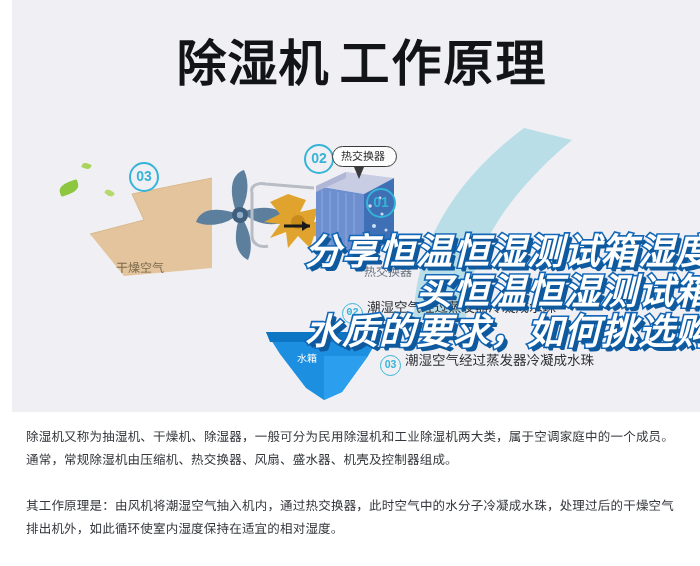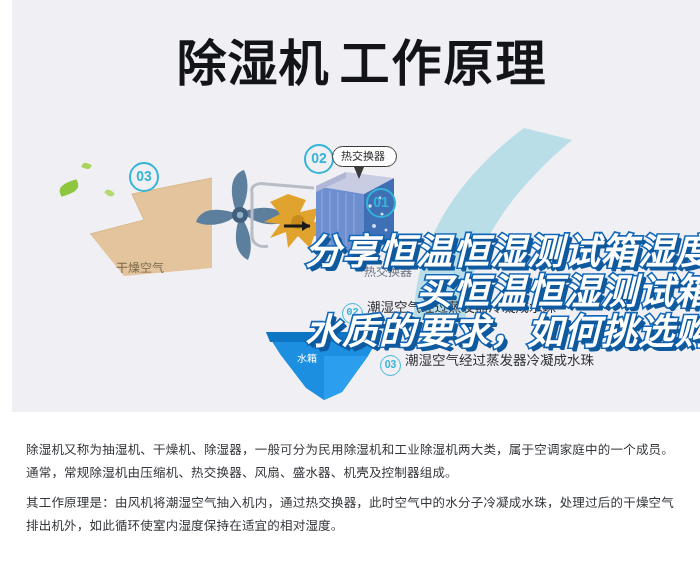--- a/index.html
+++ b/index.html
@@ -192,33 +192,33 @@
   }
 
   
   .body-copy {
     position: absolute;
     left: 0;
     top: 412px;
     width: 700px;
     height: 154px;
     background: #ffffff;
-    padding: 27px 26px 0 26px;
+    padding: 14px 26px 0 26px;
     box-sizing: border-box;
   }
   .body-copy p {
     margin: 0;
     color: #33363b;
     font-size: 12.5px;
     line-height: 23px;
     letter-spacing: 0.2px;
     text-align: justify;
     font-family: "Liberation Sans", "DejaVu Sans", sans-serif;
   }
-  .body-copy p + p { margin-top: 7px; }
+  .body-copy p + p { margin-top: 23px; }
 </style>
 </head>
 <body>
 
 <div class="page">
 
   <div class="hero">
 
     <div class="hero-title">
       <span class="t-a">除湿机</span><span class="t-b">工作原理</span>

